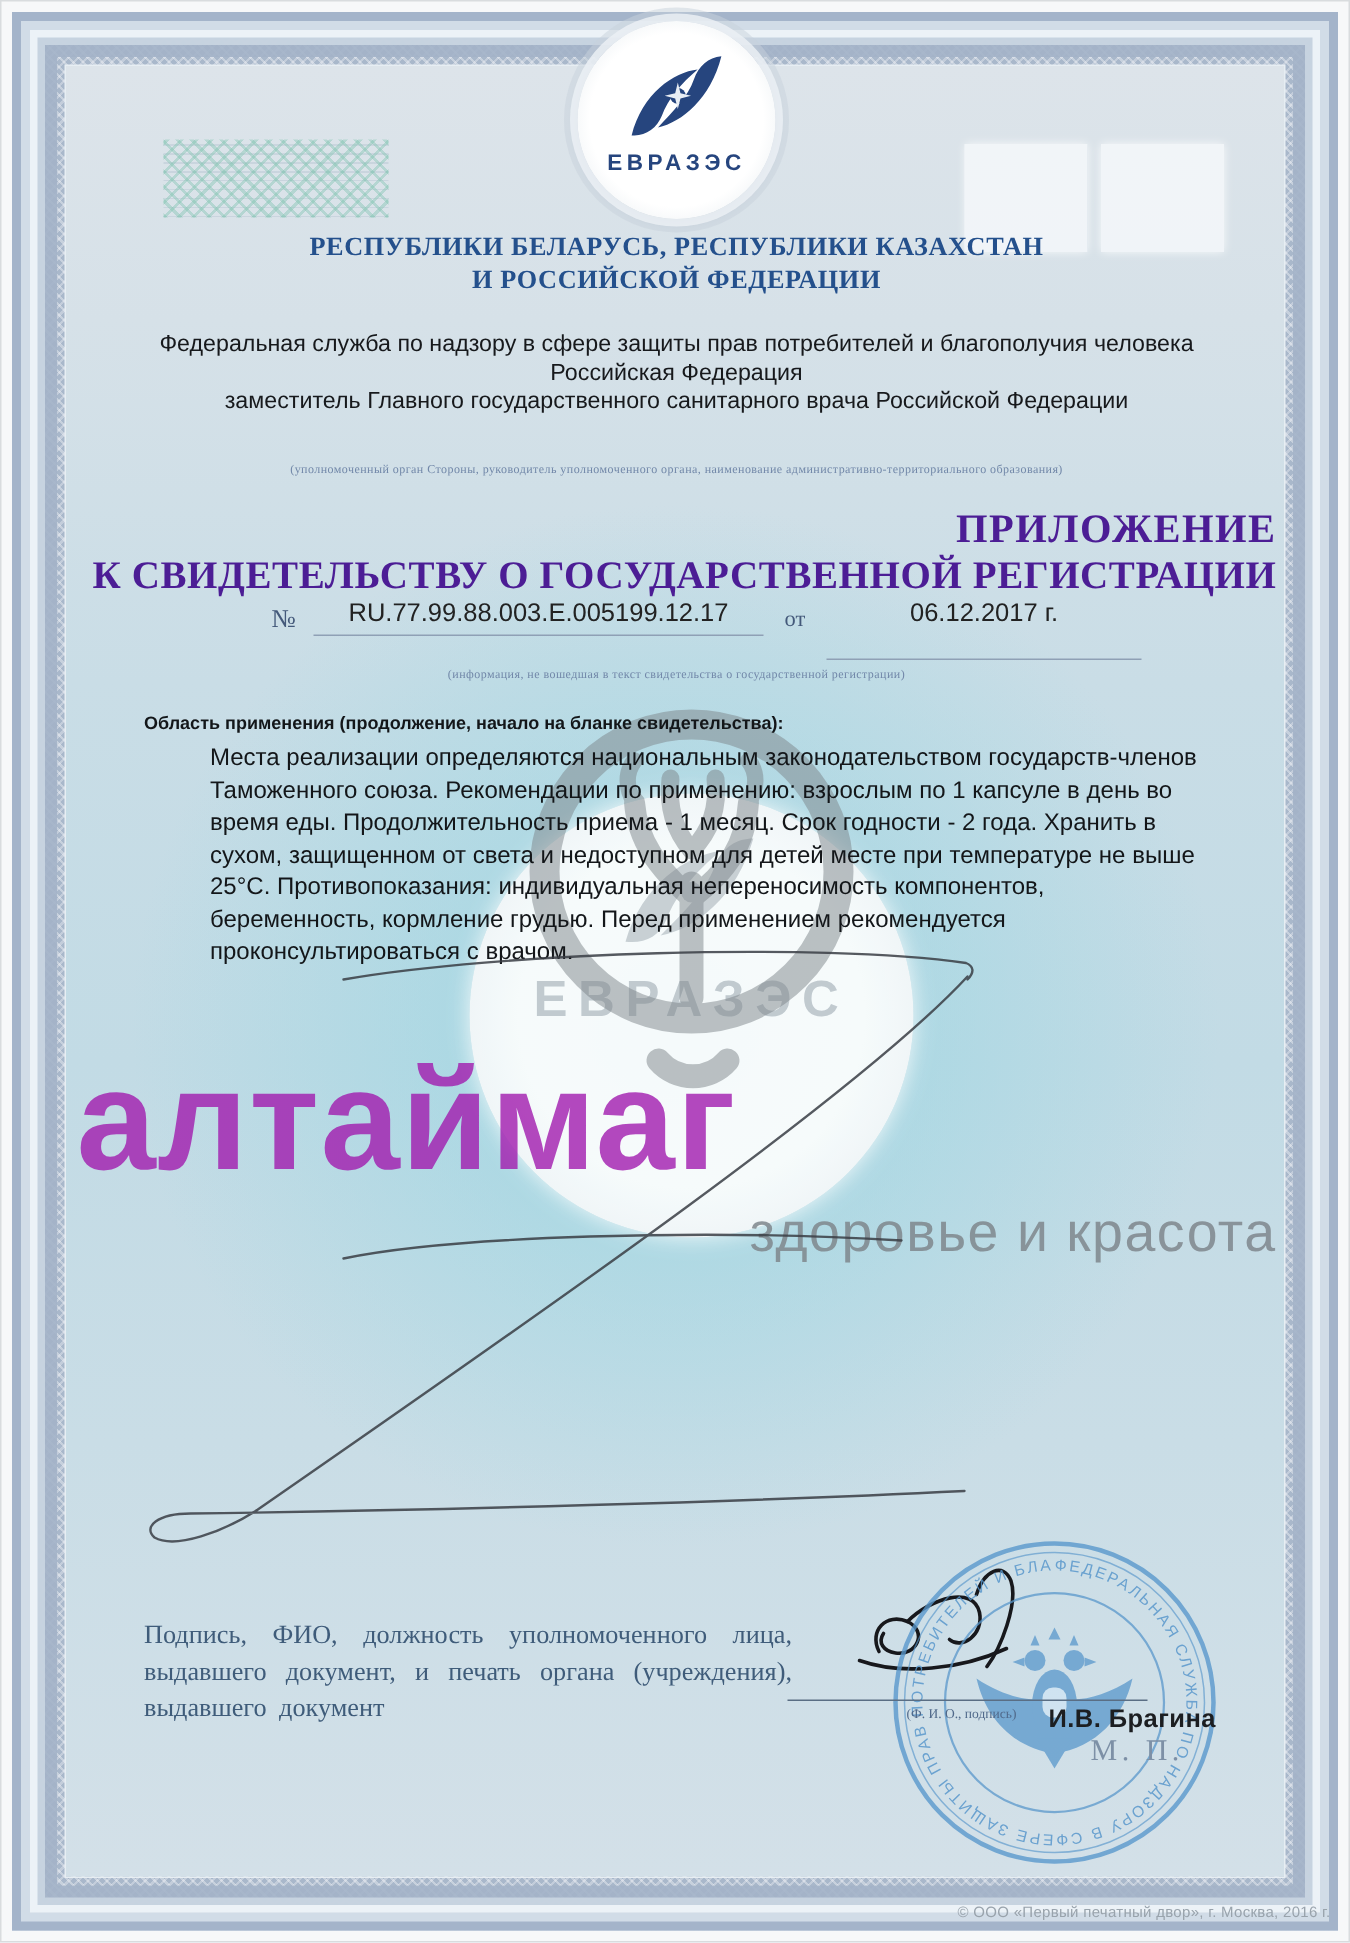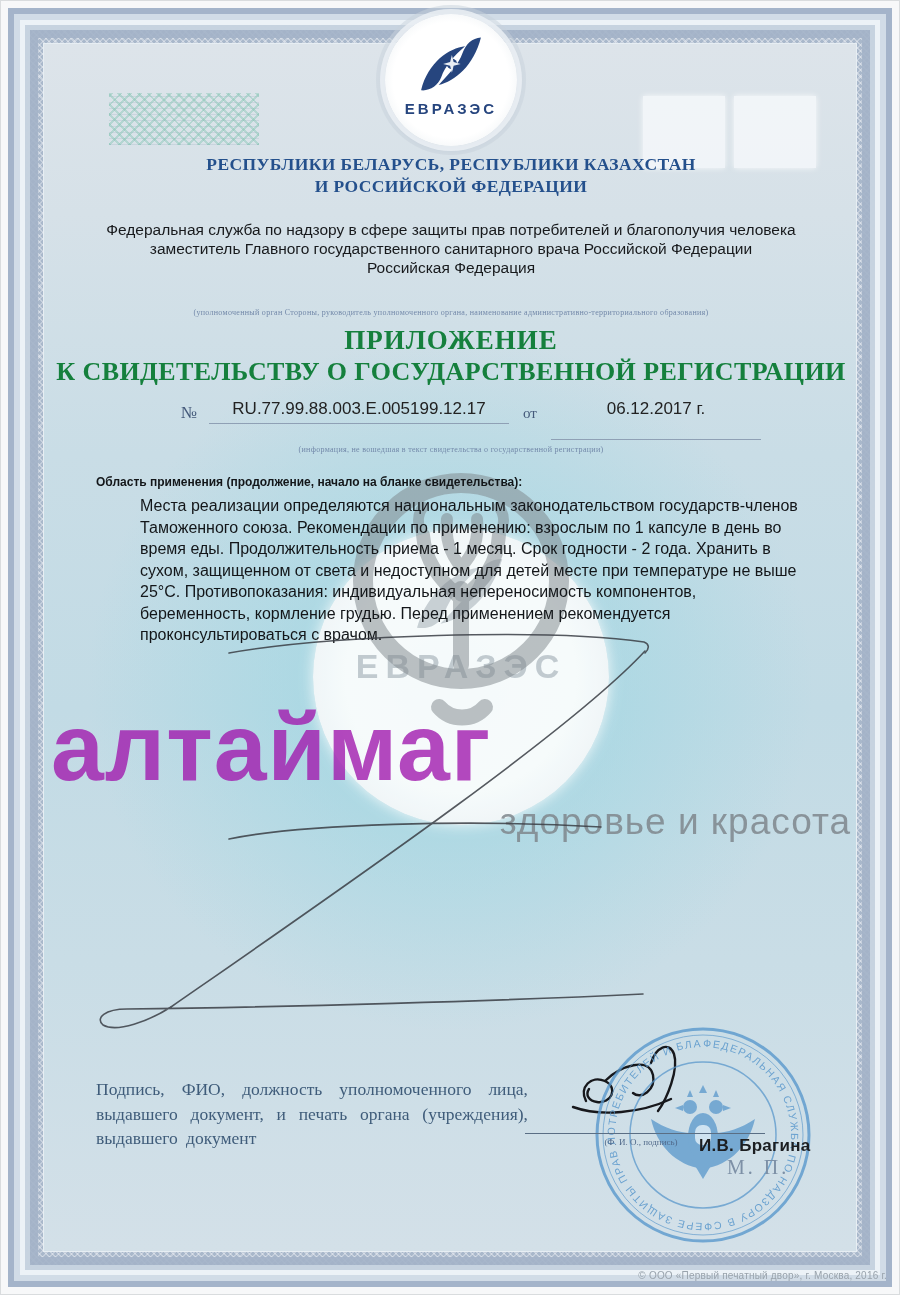--- a/index.html
+++ b/index.html
@@ -53,21 +53,21 @@
     font-family:"Liberation Sans",sans-serif;font-weight:bold;font-size:15px;
     letter-spacing:3px;color:#26457e;margin-top:-2px;
   }
   
   .hdr{position:absolute;left:90px;top:152px;width:720px;text-align:center;}
   .union-line{font-family:"Liberation Serif",serif;font-weight:bold;font-size:17.5px;line-height:22px;color:#24508c;letter-spacing:.4px;}
   .auth{position:absolute;left:70px;top:219px;width:760px;text-align:center;}
   .auth-line{font-size:15.5px;line-height:19px;color:#17191c;}
   .caption{font-family:"Liberation Serif",serif;font-size:8px;color:#7288a9;text-align:center;letter-spacing:.3px;}
   .caption1{position:absolute;left:90px;top:307px;width:720px;}
-  .title{position:absolute;left:50px;top:324px;width:800px;text-align:center;font-family:"Liberation Serif",serif;font-weight:bold;color:#15803d;}
+  .title{position:absolute;left:50px;top:336px;width:800px;text-align:right;font-family:"Liberation Serif",serif;font-weight:bold;color:#4c1d95;}
   .title-l1{font-size:27px;line-height:31px;letter-spacing:1px;}
   .title-l2{font-size:26px;line-height:32px;letter-spacing:.4px;}
   
   .reg{position:absolute;left:150px;top:398px;width:620px;height:30px;font-size:16px;color:#222;}
   .reg .no{position:absolute;left:30px;top:4px;font-family:"Liberation Serif",serif;font-size:17px;color:#44597a;}
   .reg .numline{position:absolute;left:58px;top:0;width:300px;border-bottom:1px solid #8fa0b5;text-align:center;font-size:17px;padding-bottom:4px;}
   .reg .ot{position:absolute;left:372px;top:6px;font-family:"Liberation Serif",serif;font-size:15px;color:#44597a;}
   .reg .dateline{position:absolute;left:400px;top:0;width:210px;border-bottom:1px solid #8fa0b5;text-align:center;font-size:17px;padding-bottom:20px;}
   .caption2{position:absolute;left:90px;top:444px;width:720px;}
   
@@ -156,22 +156,22 @@
     </svg>
     <div class="emblem-label">ЕВРАЗЭС</div>
   </div>
 
   <div class="hdr">
     <div class="union-line">РЕСПУБЛИКИ БЕЛАРУСЬ, РЕСПУБЛИКИ КАЗАХСТАН</div>
     <div class="union-line">И РОССИЙСКОЙ ФЕДЕРАЦИИ</div>
   </div>
   <div class="auth">
     <div class="auth-line">Федеральная служба по надзору в сфере защиты прав потребителей и благополучия человека</div>
+    <div class="auth-line">Российская Федерация</div>
     <div class="auth-line">заместитель Главного государственного санитарного врача Российской Федерации</div>
-    <div class="auth-line">Российская Федерация</div>
   </div>
   <div class="caption caption1">(уполномоченный орган Стороны, руководитель уполномоченного органа, наименование административно-территориального образования)</div>
 
   <div class="title">
     <div class="title-l1">ПРИЛОЖЕНИЕ</div>
     <div class="title-l2">К СВИДЕТЕЛЬСТВУ О ГОСУДАРСТВЕННОЙ РЕГИСТРАЦИИ</div>
   </div>
 
   <div class="reg">
     <span class="no">№</span>

